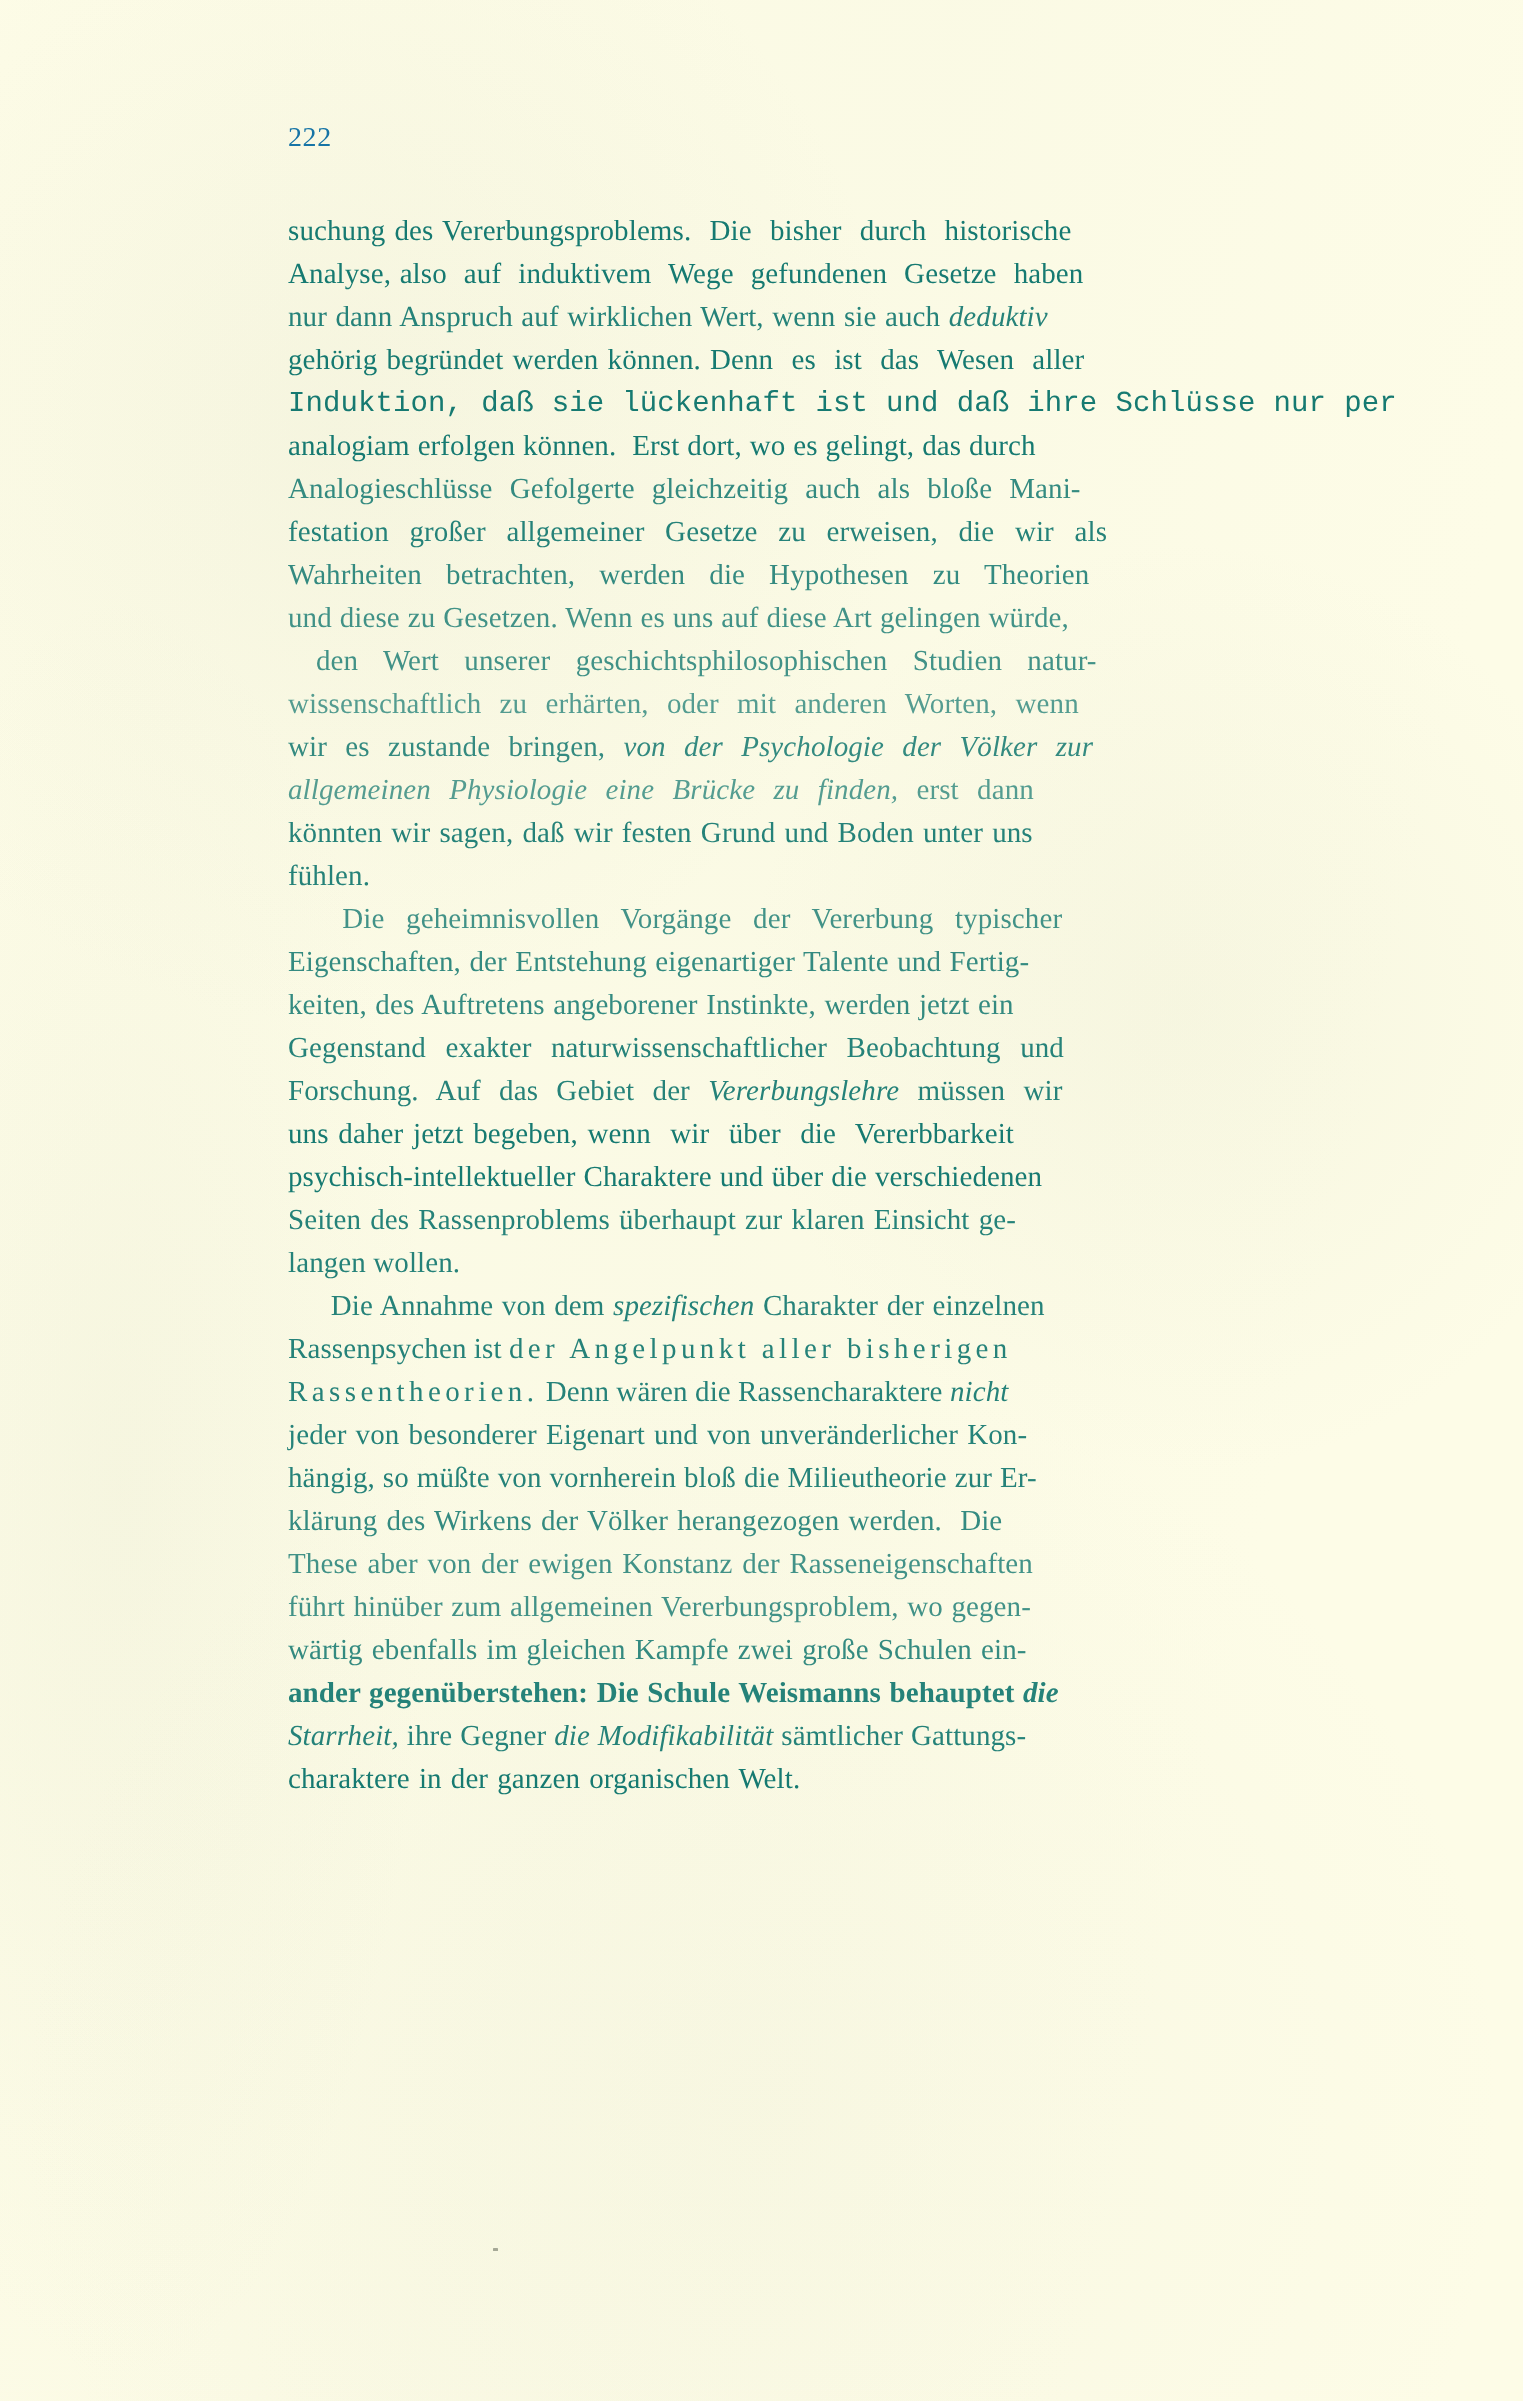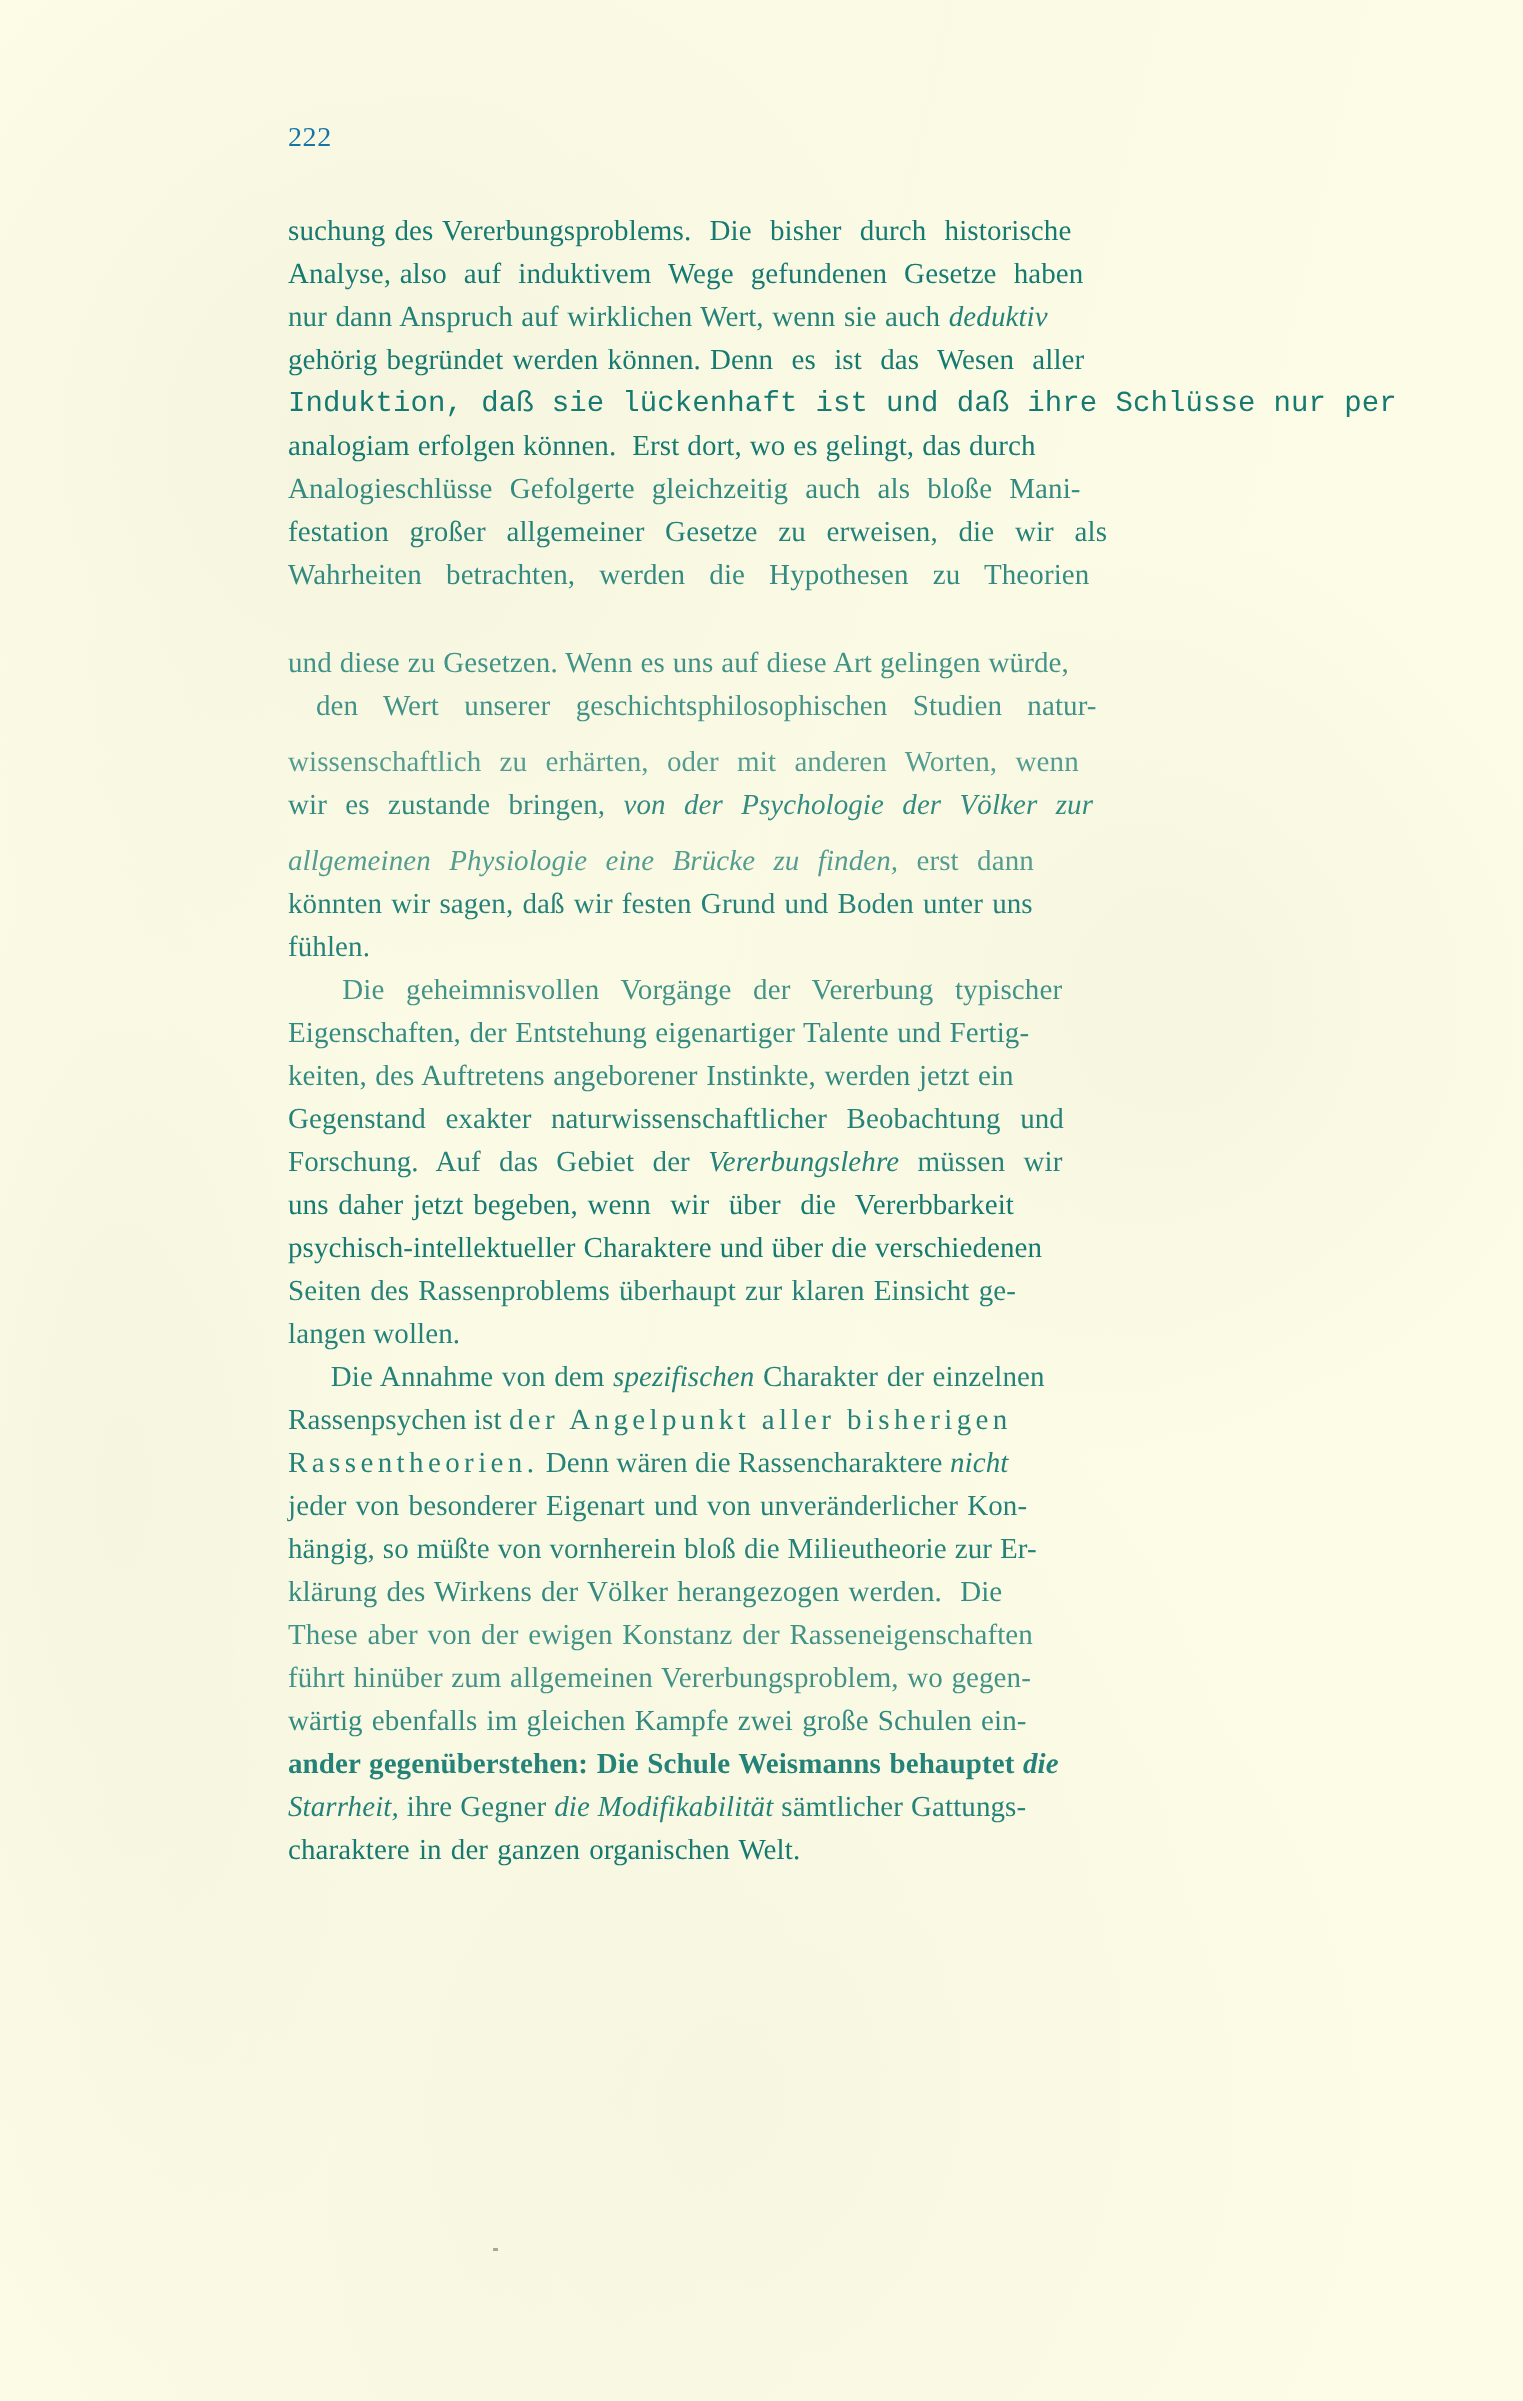--- a/index.html
+++ b/index.html
@@ -67,21 +67,21 @@
 
   .sp {
     letter-spacing: 4.4px;
   }
 
   
   .f1 { opacity: 0.97; }
   .f2 { opacity: 0.90; }
   .f3 { opacity: 0.84; }
   .f4 { opacity: 0.78; }
-  .f5 { opacity: 0.70; margin-top: 13px; }
+  .f5 { opacity: 0.70; }
 
   .speck {
     position: absolute;
     left: 493px;
     top: 2248px;
     width: 5.3px;
     height: 3px;
     background: #8a8d7c;
     border-radius: 0.6px;
     opacity: 0.75;
@@ -101,21 +101,21 @@
     <div>
       <span class="ln f1" style="word-spacing:1.8px;">suchung des Vererbungsproblems.  Die  bisher  durch  historische</span>
       <span class="ln f1" style="word-spacing:1.2px;">Analyse, also  auf  induktivem  Wege  gefundenen  Gesetze  haben</span>
       <span class="ln f2" style="word-spacing:1.2px;">nur dann Anspruch auf wirklichen Wert, wenn sie auch <i class="it">deduktiv</i></span>
       <span class="ln f1" style="word-spacing:1.8px;">gehörig begründet werden können. Denn  es  ist  das  Wesen  aller</span>
       <span class="ln f1" style="word-spacing:0.6px;font-family:Liberation Mono, monospace;">Induktion, daß sie lückenhaft ist und daß ihre Schlüsse nur per</span>
       <span class="ln f1" style="word-spacing:0.6px;">analogiam erfolgen können.  Erst dort, wo es gelingt, das durch</span>
       <span class="ln f3" style="word-spacing:1.2px;">Analogieschlüsse  Gefolgerte  gleichzeitig  auch  als  bloße  Mani-</span>
       <span class="ln f2" style="word-spacing:3px;">festation  großer  allgemeiner  Gesetze  zu  erweisen,  die  wir  als</span>
       <span class="ln f3" style="word-spacing:4.7px;">Wahrheiten  betrachten,  werden  die  Hypothesen  zu  Theorien</span>
-      <span class="ln f4" style="word-spacing:0.6px;margin-top:45px;">und diese zu Gesetzen. Wenn es uns auf diese Art gelingen würde,</span>
+      <span class="ln f4" style="word-spacing:0.6px;">und diese zu Gesetzen. Wenn es uns auf diese Art gelingen würde,</span>
       <span class="ln f4" style="word-spacing:5.3px;margin-left:28px;">den  Wert  unserer  geschichtsphilosophischen  Studien  natur-</span>
       <span class="ln f5" style="word-spacing:1.8px;">wissenschaftlich  zu  erhärten,  oder  mit  anderen  Worten,  wenn</span>
       <span class="ln f3" style="word-spacing:1.8px;">wir  es  zustande  bringen,  <i class="it">von  der  Psychologie  der  Völker  zur</i></span>
       <span class="ln f5" style="word-spacing:1.8px;"><i class="it">allgemeinen  Physiologie  eine  Brücke  zu  finden,</i>  erst  dann</span>
       <span class="ln f2" style="word-spacing:1.8px;">könnten wir sagen, daß wir festen Grund und Boden unter uns</span>
       <span class="ln f2">fühlen.</span>
     </div>
 
     <div>
       <span class="ln f4" style="word-spacing:3.5px;">&nbsp;&nbsp;&nbsp;&nbsp;&nbsp;Die  geheimnisvollen  Vorgänge  der  Vererbung  typischer</span>

